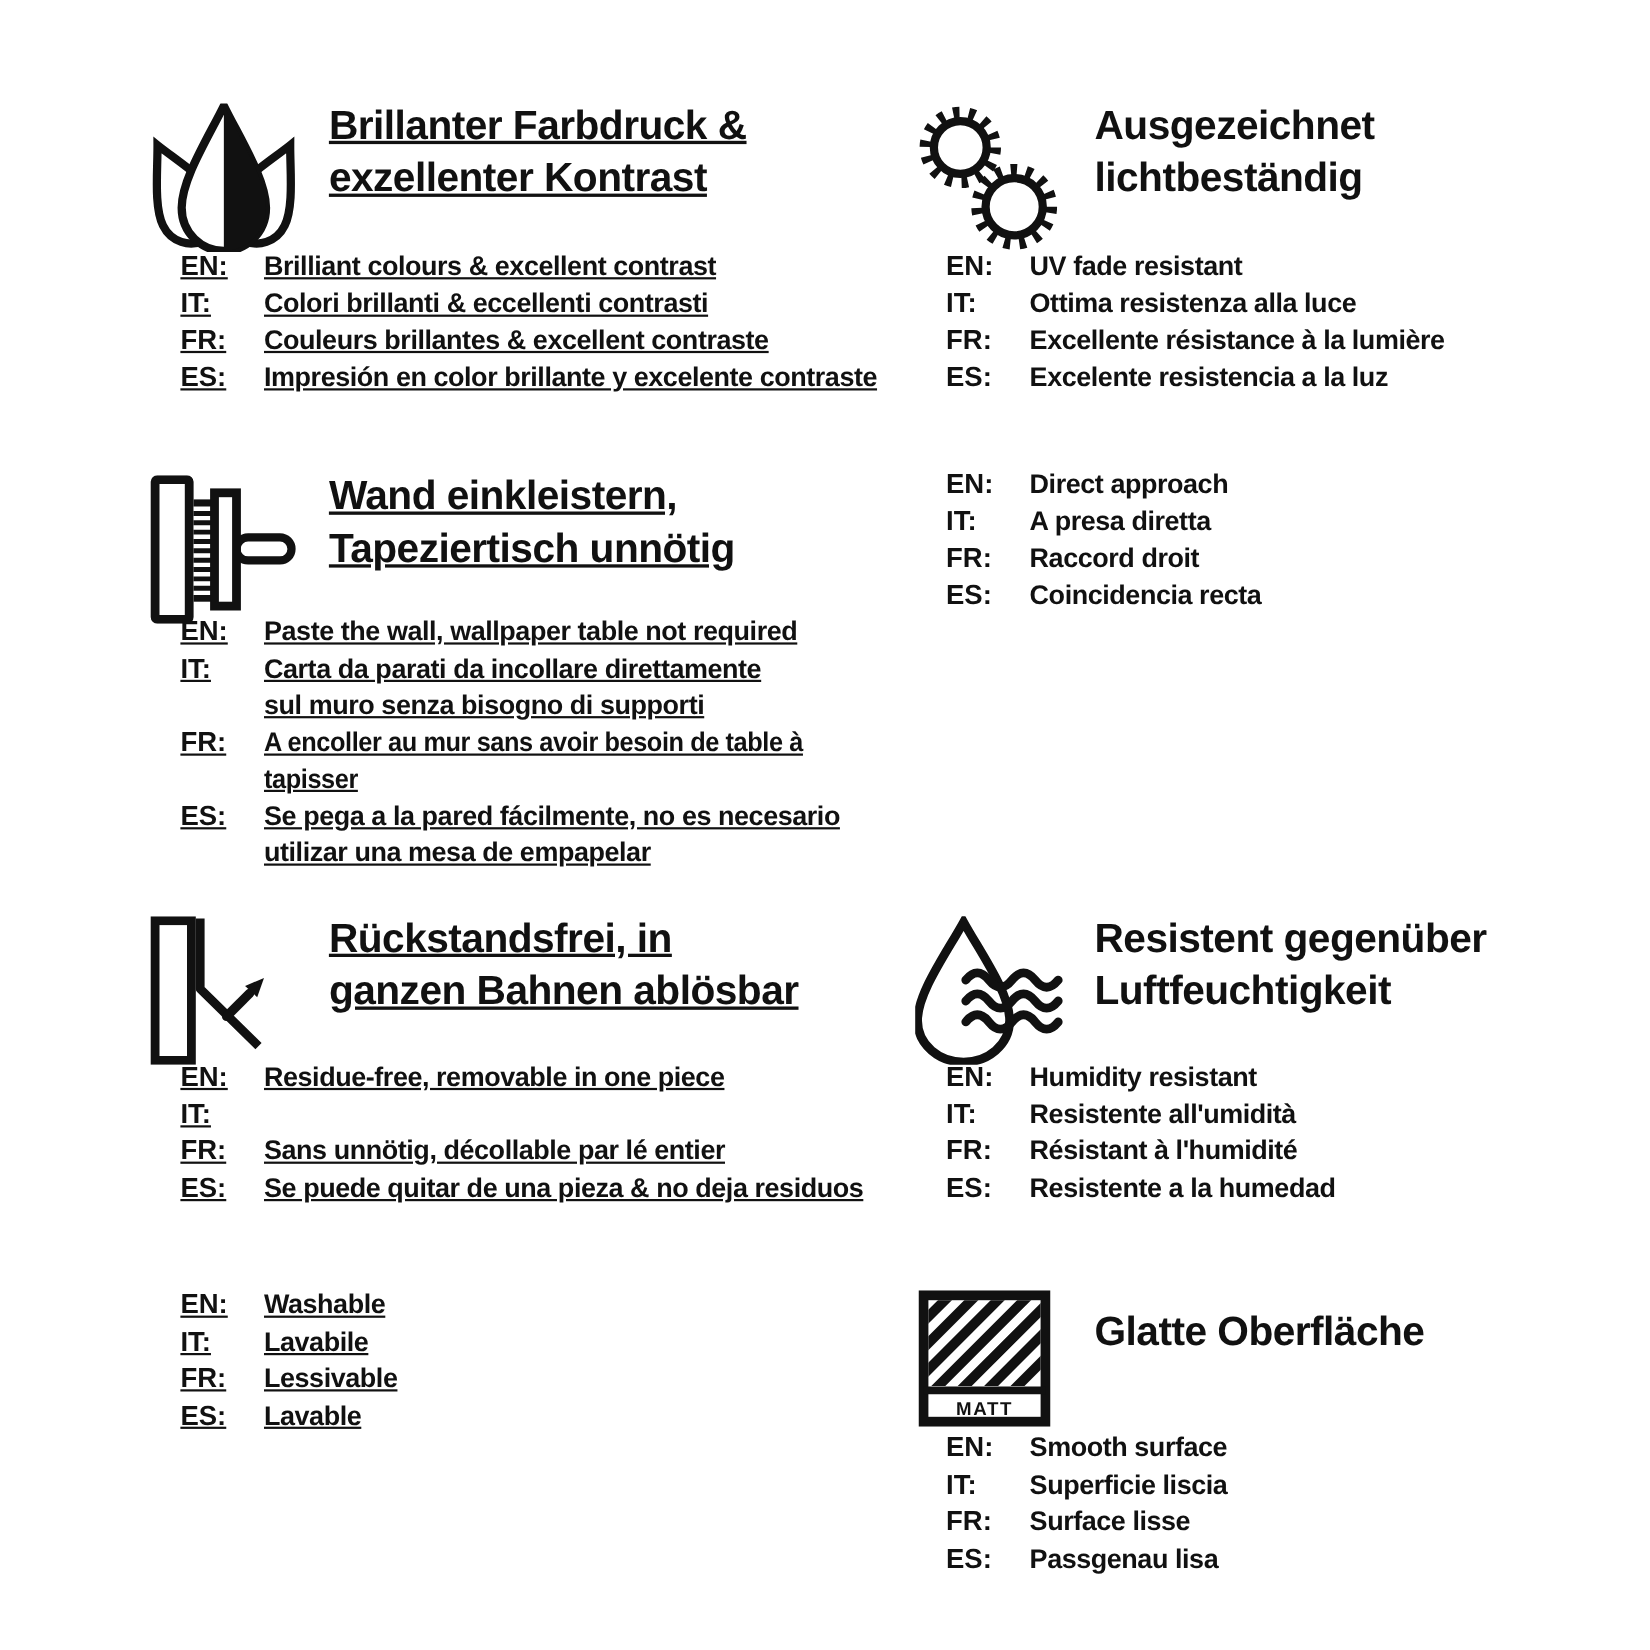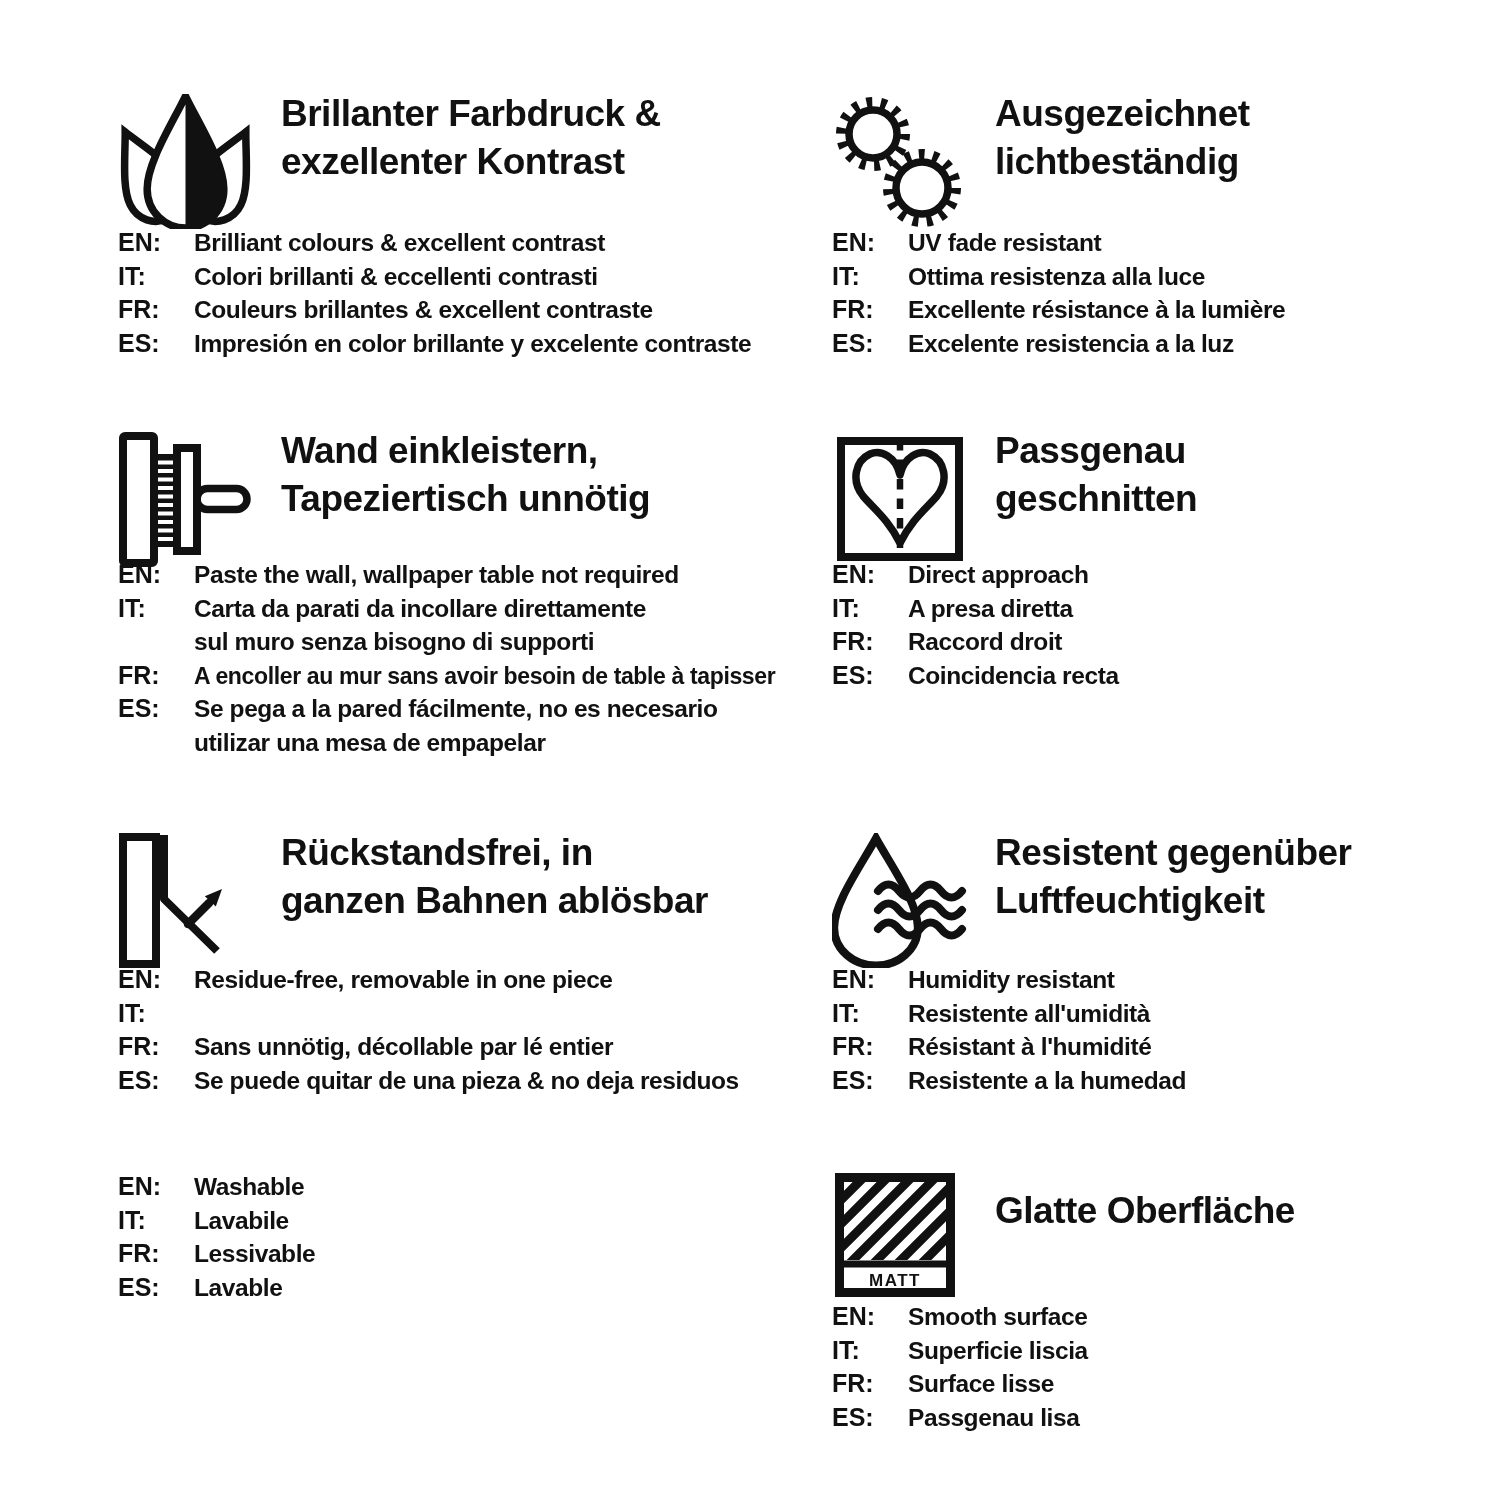--- a/index.html
+++ b/index.html
@@ -5,39 +5,39 @@
   html,body{margin:0;padding:0;overflow:hidden;}
   body{
     width:1500px;height:1500px;
     background:#ffffff;
     font-family:"Liberation Sans",sans-serif;
     color:#111111;
     position:relative;
   }
   .canvas{position:absolute;left:0;top:0;width:1500px;height:1500px;}
   .feature{position:absolute;}
-  .col-left{left:118px;width:705px;}
+  .col-left{left:136px;width:705px;text-decoration:underline;}
   .col-right{left:832px;width:650px;}
   .row1{top:70px;}
   .row2{top:408px;}
   .row3{top:810px;}
   .row4{top:1146px;}
   .header{display:flex;align-items:center;}
   .row1 .header{height:135px;}
   .row2 .header{height:134px;}
   .row3 .header{height:133px;}
   .row4 .header{height:130px;}
   .icon-box{width:135px;flex:none;display:flex;align-items:center;margin-top:48px;}
   .icon-box svg{display:block;}
   .title{
     margin:0 0 0 28px;
     font-size:37px;line-height:48px;font-weight:bold;
     letter-spacing:-0.5px;white-space:pre-line;color:#111;
   }
-  .translations{margin-top:20px;}
+  .translations{margin-top:20px;margin-left:28px;}
   .row1 .translations{margin-top:21px;}
   .row2 .translations{margin-top:16px;}
   .row3 .translations{margin-top:20px;}
   .row4 .translations{margin-top:24px;}
   .t-row{display:flex;line-height:33.5px;}
   .t-label{width:76px;flex:none;font-weight:bold;font-size:25px;}
   .t-text{font-weight:bold;font-size:24.5px;letter-spacing:-0.4px;white-space:pre-line;}
   .t-text.condensed{display:inline-block;transform:scaleX(0.94);transform-origin:left center;}
   .ic{stroke:#111;}
 </style>
@@ -142,31 +142,20 @@
       </div>
       <div class="t-row">
         <span class="t-label">ES:</span>
         <span class="t-text">Se pega a la pared fácilmente, no es necesario
 utilizar una mesa de empapelar</span>
       </div>
     </div>
   </section>
 
   <section class="feature row2 col-right">
-    <div class="header">
-      <div class="icon-box">
-        <svg width="126" height="124" viewBox="0 0 126 124" style="margin-left:5px;">
-          <rect class="ic" x="4" y="4" width="118" height="116" fill="#fff" stroke-width="8"></rect>
-          <path class="ic" d="M63,38 C59,20 44,12 33,17 C18,24 14,44 26,59 C37,72 51,82 63,106 C75,82 89,72 100,59 C112,44 108,24 93,17 C82,12 67,20 63,38 Z" fill="#fff" stroke-width="7.5" stroke-linejoin="round"></path>
-          <path class="ic" d="M63,3 V121" fill="none" stroke-width="6.5" stroke-dasharray="10.5 9"></path>
-        </svg>
-      </div>
-      <h2 class="title">Passgenau
-geschnitten</h2>
-    </div>
     <div class="translations">
       <div class="t-row">
         <span class="t-label">EN:</span>
         <span class="t-text">Direct approach</span>
       </div>
       <div class="t-row">
         <span class="t-label">IT:</span>
         <span class="t-text">A presa diretta</span>
       </div>
       <div class="t-row">

